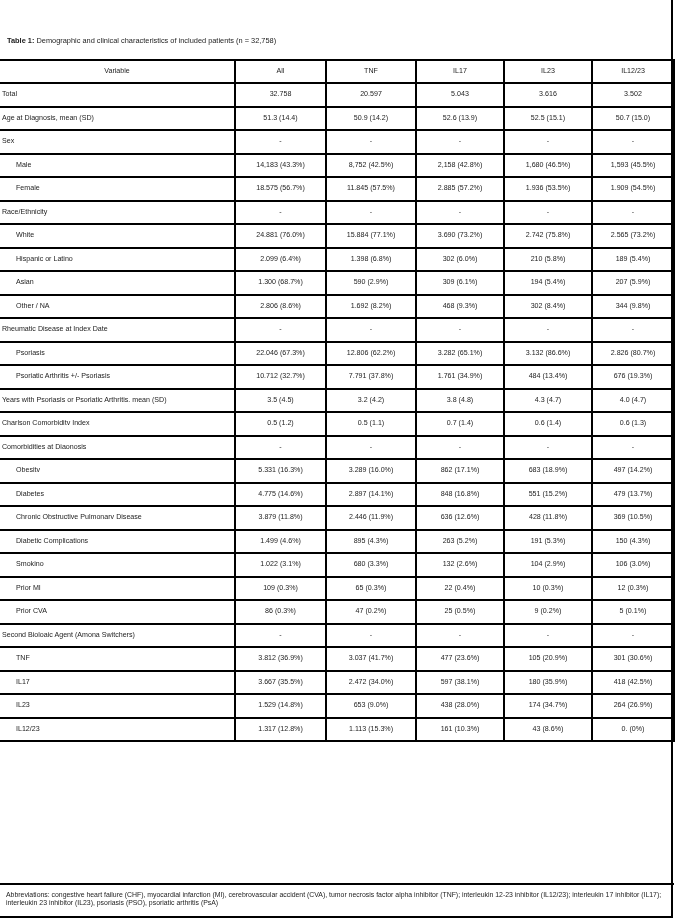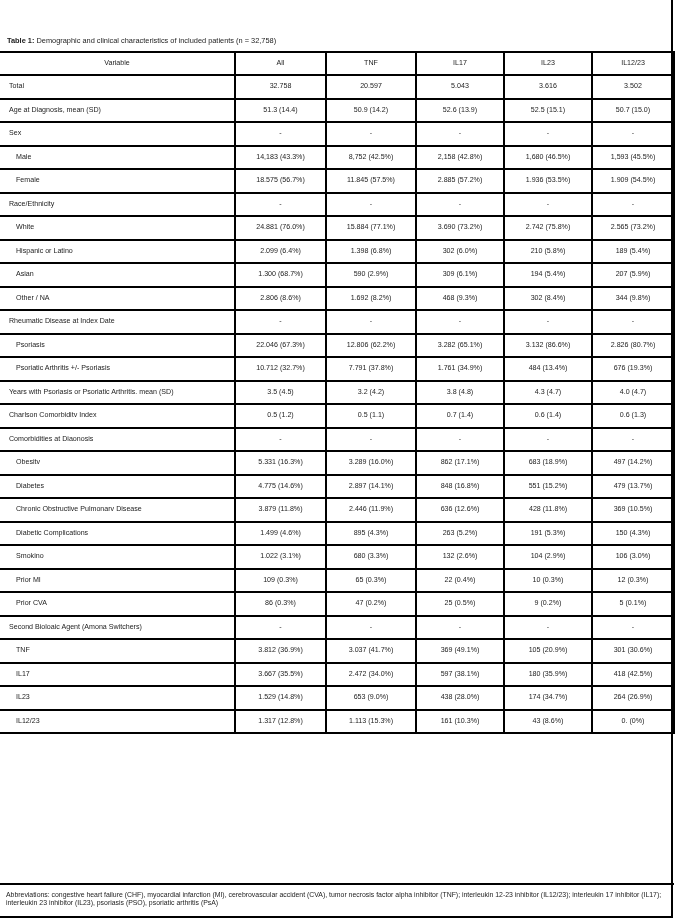--- a/index.html
+++ b/index.html
@@ -9,30 +9,30 @@
   }
   .frame {
     position: absolute; left: 0; top: 0; width: 673px; height: 918px;
     border-right: 2px solid #000; border-bottom: 2px solid #000; box-sizing: border-box;
   }
   .caption {
     position: absolute; left: 7px; top: 36px; font-size: 7.4px; color: #222;
   }
   .caption b { font-weight: bold; }
   table {
-    position: absolute; left: 0; top: 51px; width: 674px;
+    position: absolute; left: 0; top: 59px; width: 674px;
     border-collapse: collapse; table-layout: fixed;
   }
   td, th {
     border: 2px solid #000; font-size: 7.1px; font-weight: normal;
     height: 21.5px; padding: 0; line-height: 1; color: #222;
     text-align: center; overflow: hidden; white-space: nowrap;
   }
   th { height: 21px; }
-  td.var { text-align: left; padding-left: 9px; }
+  td.var { text-align: left; padding-left: 2px; }
   td.var.sub { padding-left: 16px; margin-left: 36px; }
   tr > *:first-child { border-left: none; }
   col.c0 { width: 235px; }
   col.c1 { width: 91px; }
   col.c2 { width: 90px; }
   col.c3 { width: 88px; }
   col.c4 { width: 88px; }
   col.c5 { width: 82px; }
   .footer {
     position: absolute; left: 0; top: 883px; width: 674px; height: 35px;
@@ -258,21 +258,21 @@
         <td>-</td>
         <td>-</td>
         <td>-</td>
         <td>-</td>
         <td>-</td>
       </tr>
       <tr>
         <td class="var sub">TNF</td>
         <td>3.812 (36.9%)</td>
         <td>3.037 (41.7%)</td>
-        <td>369 (49.1%)</td>
+        <td>477 (23.6%)</td>
         <td>105 (20.9%)</td>
         <td>301 (30.6%)</td>
       </tr>
       <tr>
         <td class="var sub">IL17</td>
         <td>3.667 (35.5%)</td>
         <td>2.472 (34.0%)</td>
         <td>597 (38.1%)</td>
         <td>180 (35.9%)</td>
         <td>418 (42.5%)</td>

